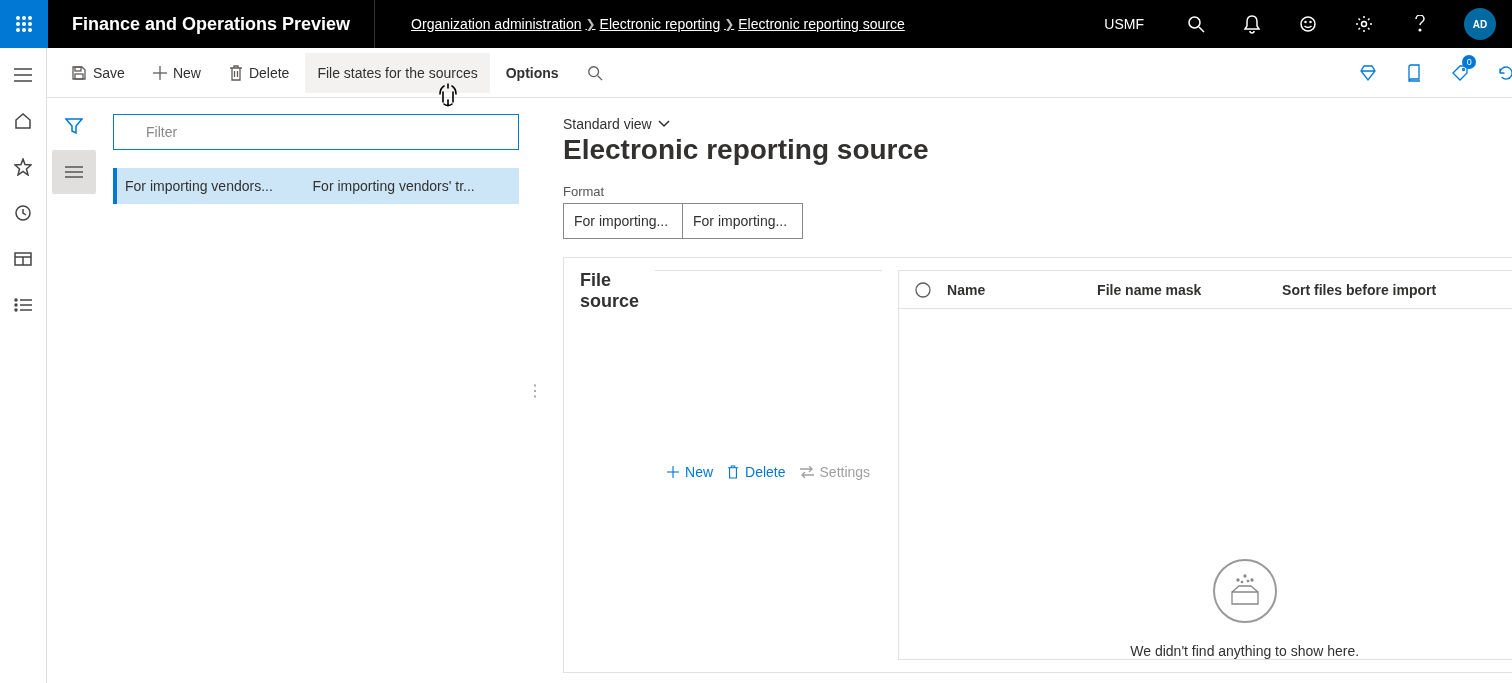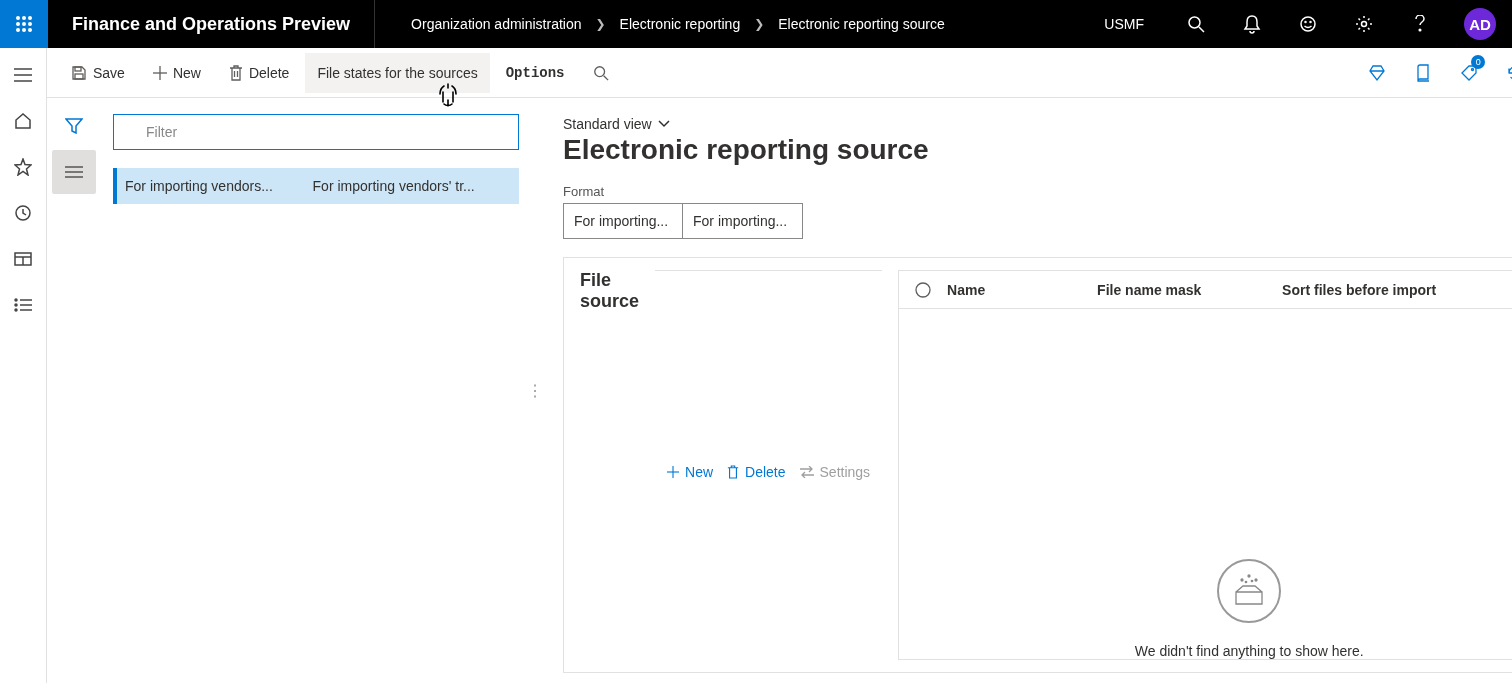--- a/index.html
+++ b/index.html
@@ -2,27 +2,27 @@
 <html><head>
 <meta charset="utf-8">
 <style>
   * { box-sizing: border-box; margin: 0; padding: 0; }
   html, body { width: 1512px; height: 683px; font-family: "Segoe UI", sans-serif; overflow: hidden; background: #fff; color: #323130; }
   .topbar { height: 48px; background: #000; color: #fff; display: flex; align-items: center; justify-content: flex-end; }
   .waffle { width: 48px; height: 48px; background: #0078d4; display: flex; align-items: center; justify-content: center; cursor: pointer; }
   .waffle svg { fill: #fff; }
   .app-title { font-size: 18px; font-weight: 600; padding: 0 24px; white-space: nowrap; min-width: 300px; }
   .app-title-wrap { border-right: 1px solid #333; height: 100%; display:flex; align-items:center;}
-  .breadcrumb { display: flex; align-items: center; gap: 14px; font-size: 14px; padding-left: 36px; flex: 1; }
+  .breadcrumb { display: flex; align-items: center; gap: 4px; font-size: 14px; padding-left: 36px; flex: 1; text-decoration: underline; }
   .breadcrumb span.crumb { cursor: pointer; }
   .chev { font-size: 12px; color: #bbb; }
   .top-right { display: flex; align-items: center; gap: 32px; padding-right: 16px; height: 100%; }
   .top-right-item { width: 24px; height: 48px; display:flex; align-items:center; justify-content:center; cursor:pointer;}
   .entity { font-size: 14px; padding-right: 8px;}
-  .avatar { width: 32px; height: 32px; border-radius: 50%; background: #6d28d9; color: #fff; display: flex; align-items: center; justify-content: center; font-size: 15px; font-weight:600;}
+  .avatar { width: 32px; height: 32px; border-radius: 50%; background: #0369a1; color: #fff; display: flex; align-items: center; justify-content: center; font-size: 10px; font-weight:600;}
   .shell { display: flex; height: calc(100% - 48px); }
   .navrail { width: 54px; border-right: 1px solid #e1e1e1; display: flex; flex-direction: column; align-items: center; padding-top: 4px; gap: 0; }
   .navrail button { width: 46px; height: 46px; background: none; border: none; display: flex; align-items: center; justify-content: center; cursor: pointer; color:#444;}
   .main { flex: 1; display: flex; flex-direction: column; }
   .actionbar { height: 50px; border-bottom: 1px solid #e1e1e1; display: flex; align-items: center; padding: 0 12px; gap: 4px; font-size: 14px; }
   .action-btn { background: none; border: none; height: 40px; padding: 0 12px; display:flex; align-items:center; gap:6px; cursor:pointer; font-size:14px; color:#323130;}
   .action-btn.hover, .action-btn:hover { background: #f3f2f1; }
   .action-btn svg { stroke: #605e5c; }
   .ab-spacer { flex: 1; }
   .ab-right { display: flex; align-items: center; gap: 18px; padding-right: 8px;}
@@ -49,21 +49,21 @@
   .format-box { border:1px solid #8a8886; height:36px; min-width:120px; padding: 0 10px; display:flex; align-items:center; font-size:14px; background:#fff;}
   .format-box.second { border-left:none; }
   .section-card { border:1px solid #e1e1e1; background:#fff; padding: 12px 0 0 0; display:flex; flex:1; min-height:340px;}
   .section-title { font-size:18px; font-weight:600; padding: 0 16px 10px 16px;}
   .section-toolbar { border-top:1px solid #e1e1e1; padding: 6px 12px; display:flex; align-items:center; gap: 14px;}
   .link-btn { background:none; border:none; display:flex; align-items:center; gap:6px; font-size:14px; cursor:pointer; color:#0078d4;}
   .link-btn.disabled { color:#a19f9d; cursor:default;}
   .grid { border:1px solid #e1e1e1; margin: 0 16px 12px 16px; flex:1; display:flex; flex-direction:column;}
   .grid-head { display:flex; align-items:center; height:38px; border-bottom:1px solid #e1e1e1; font-size:14px; font-weight:600; position:relative;}
   .gh-check { width:48px; display:flex; justify-content:center;}
-  .gh-col { padding-right:32px;}
+  .gh-col { padding-right:23px;}
   .gh-more { position:absolute; right:10px; cursor:pointer; font-size:18px; line-height:1;}
   .empty-state { flex:1; display:flex; flex-direction:column; align-items:center; justify-content:flex-end; padding-top:24px; gap:20px;}
   .empty-icon { width:64px; height:64px; border:2px solid #999; border-radius:50%; display:flex; align-items:center; justify-content:center;}
   .empty-text { font-size: 14px; color:#323130;}
   ::placeholder { color:#888; }
   .cursor-icon { position:absolute; left:437px; top:82px; pointer-events:none; z-index:50;}
 </style>
 </head>
 <body>
 
@@ -192,21 +192,21 @@
       </button>
       <button class="action-btn">
         <svg width="14" height="16" viewBox="0 0 14 16" fill="none" stroke="#605e5c" stroke-width="1.3">
             <path d="M1 3 L13 3 M3 3 L3 15 L11 15 L11 3 M5 3 L5 1 L9 1 L9 3 M5.5 6 L5.5 12 M8.5 6 L8.5 12"></path>
           </svg>
         <span>Delete</span>
       </button>
       <button class="action-btn hover">
         <span>File states for the sources</span>
       </button>
-      <button class="action-btn" style="font-weight:600;font-family:Liberation Mono, monospace;">
+      <button class="action-btn" style="font-weight:600;">
         <span>Options</span>
       </button>
       <button class="action-btn" style="color:#0078d4;">
         <svg width="16" height="16" viewBox="0 0 18 18" fill="none" stroke="#0078d4" stroke-width="1.5">
             <circle cx="7.5" cy="7.5" r="5.5"></circle>
             <line x1="12" y1="12" x2="17" y2="17"></line>
           </svg>
       </button>
       <div class="ab-spacer"></div>
       <div class="ab-right">

